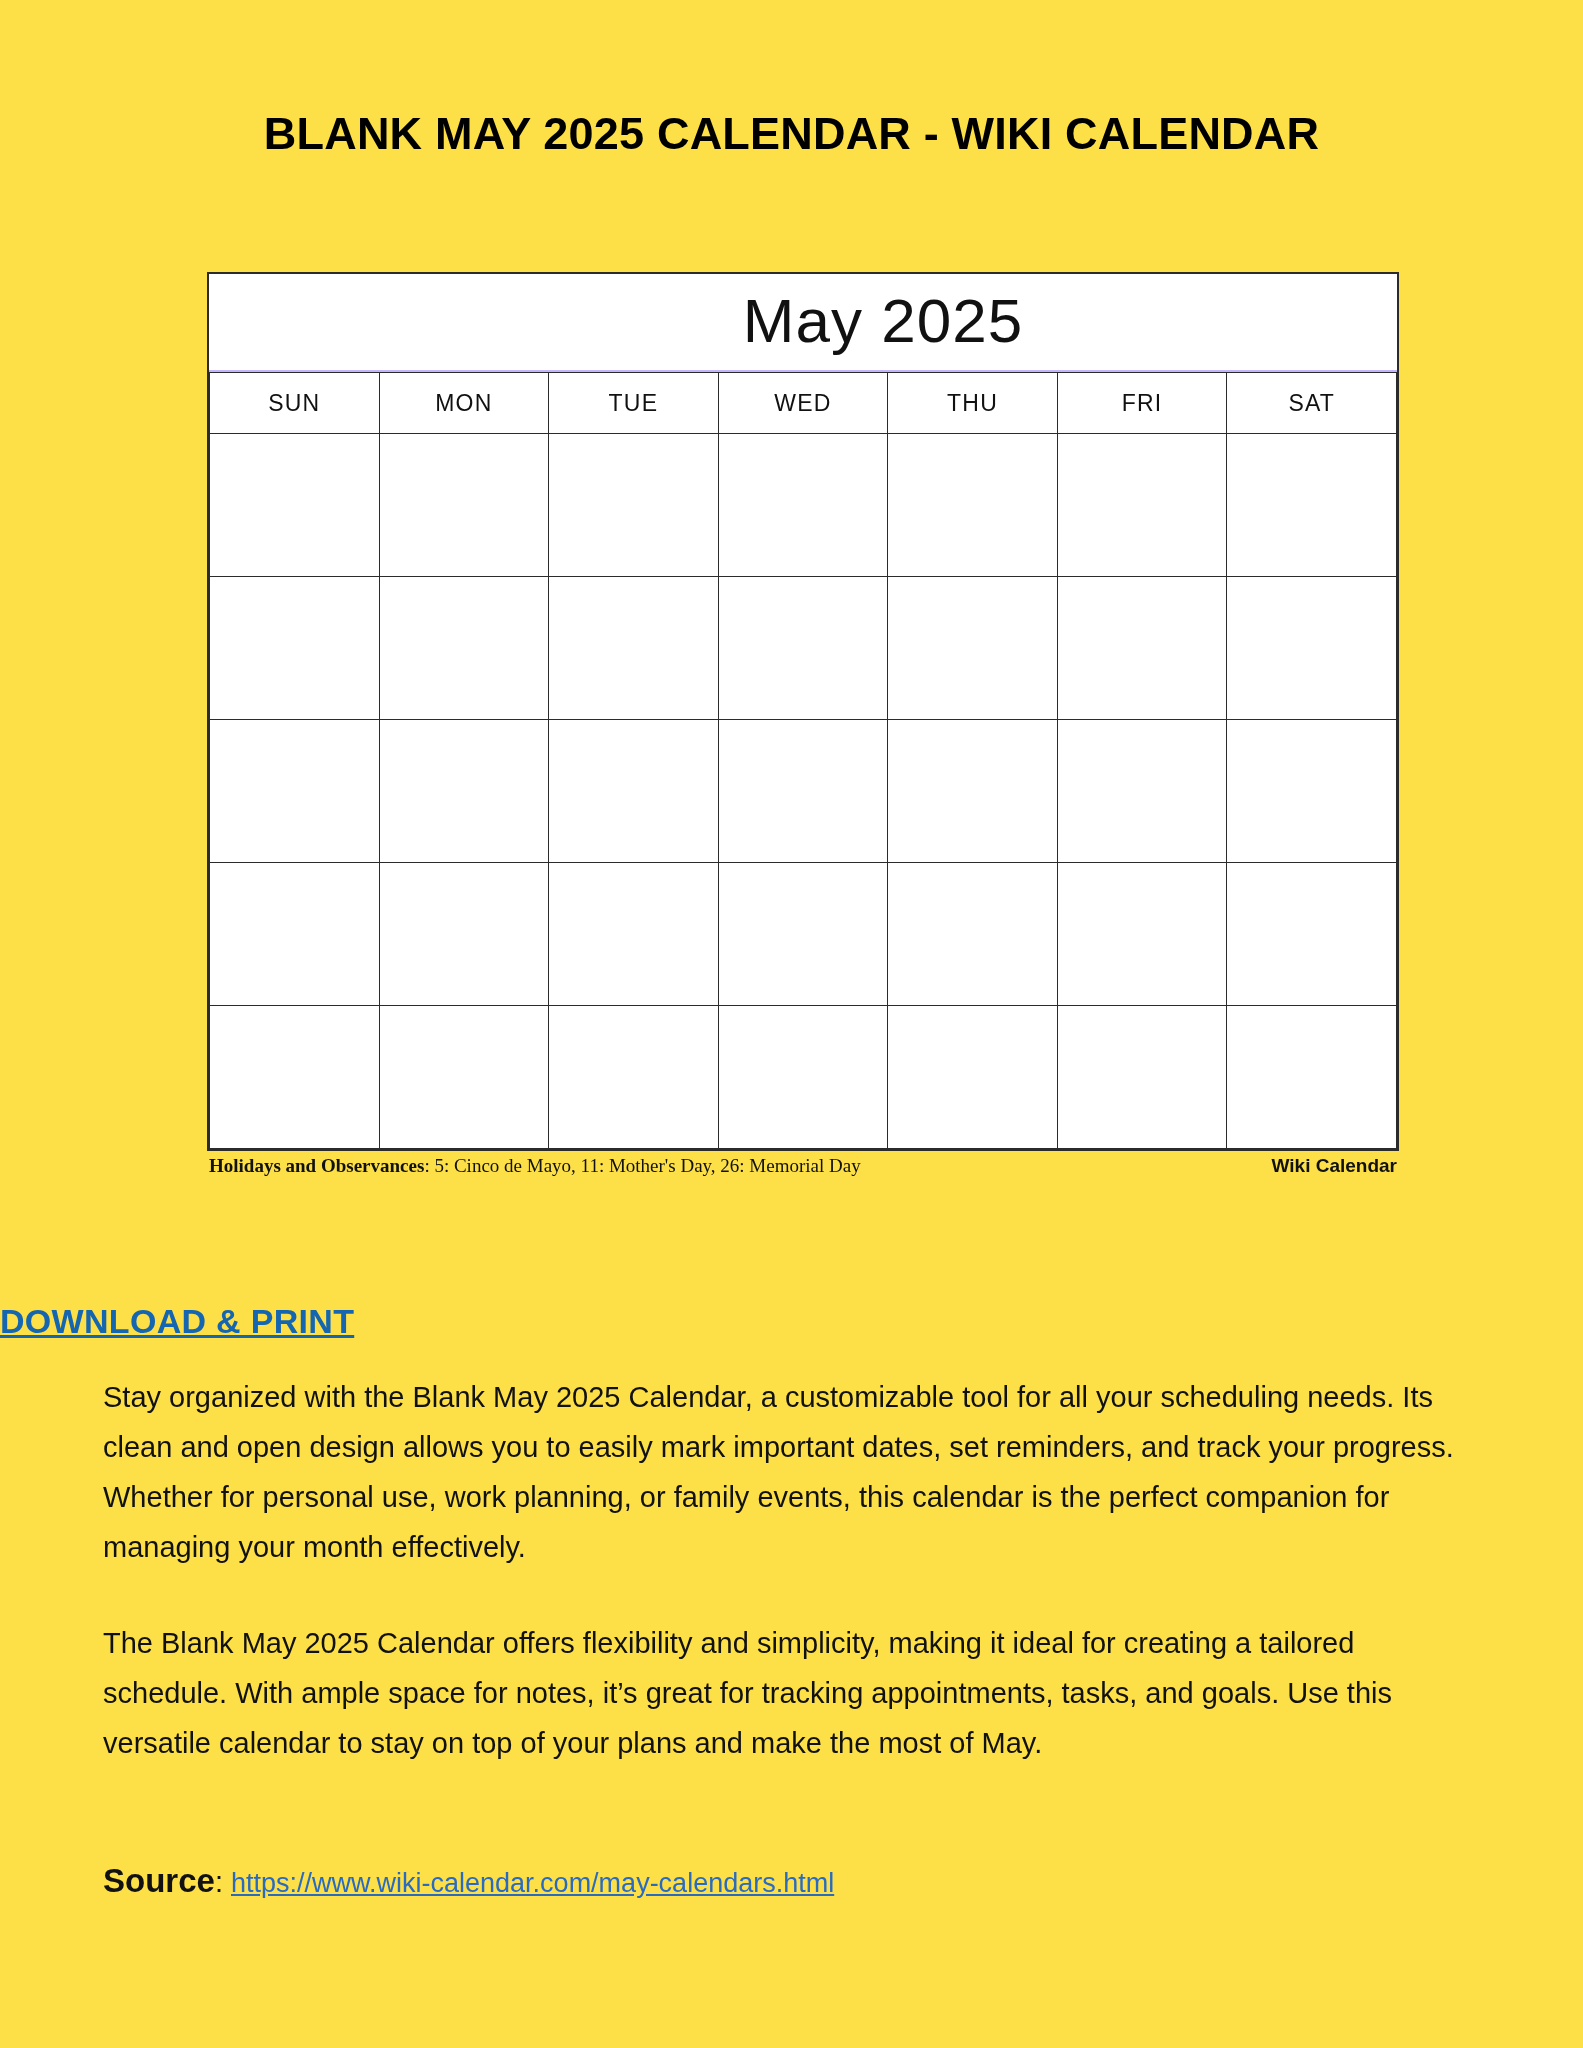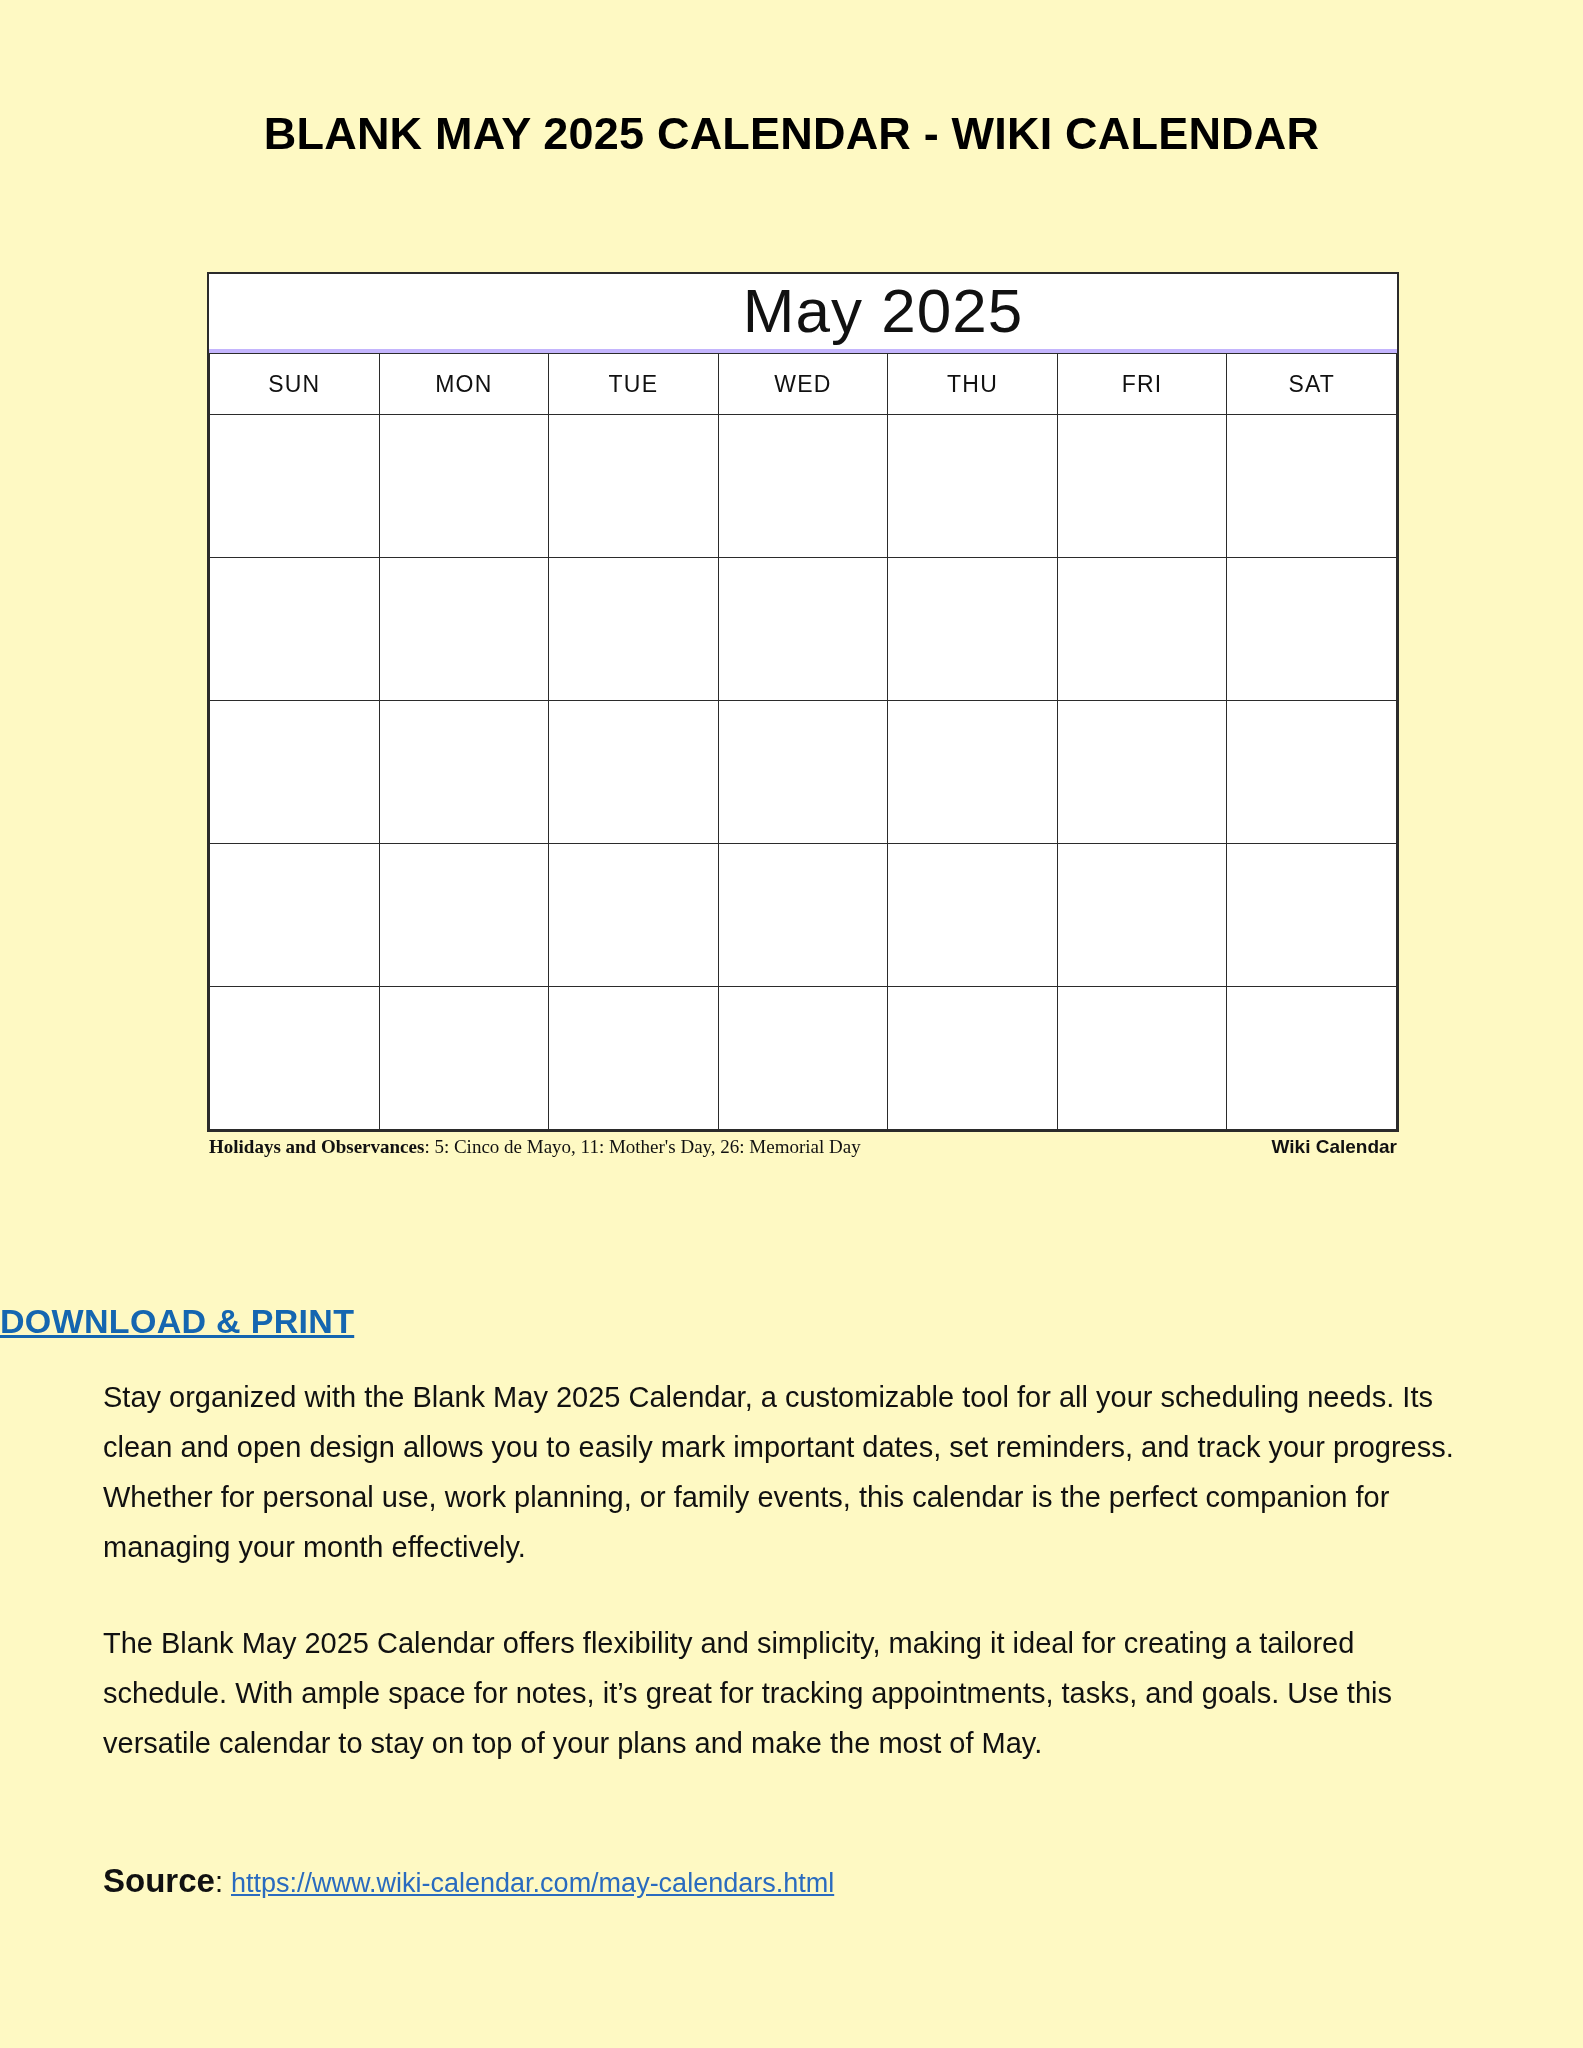--- a/index.html
+++ b/index.html
@@ -13,21 +13,21 @@
     font-family: "Liberation Sans", sans-serif;
     color: #000000;
     position: relative;
     overflow: hidden;
   }
 
   .page {
     position: relative;
     width: 1583px;
     height: 2048px;
-    background: #fef9c3;
+    background: #fde047;
   }
 
   
   .page-title {
     position: absolute;
     left: 0;
     top: 108px;
     width: 1583px;
     text-align: center;
     font-family: "Liberation Sans", sans-serif;
@@ -48,23 +48,23 @@
 
   .calendar {
     border: 2px solid #2b2b2b;
     border-collapse: collapse;
     background: #ffffff;
     box-sizing: border-box;
     width: 1192px;
   }
 
   .cal-title-band {
-    height: 79px;
-    position: relative;
-    border-bottom: 4px solid #c4b5fd;
+    height: 98px;
+    position: relative;
+    border-bottom: 2px solid #c4b5fd;
     box-sizing: border-box;
   }
   .cal-title-text {
     position: absolute;
     left: 0;
     right: 0;
     top: 50%;
     transform: translateY(-52%);
     text-align: center;
     font-family: "Liberation Sans", sans-serif;

